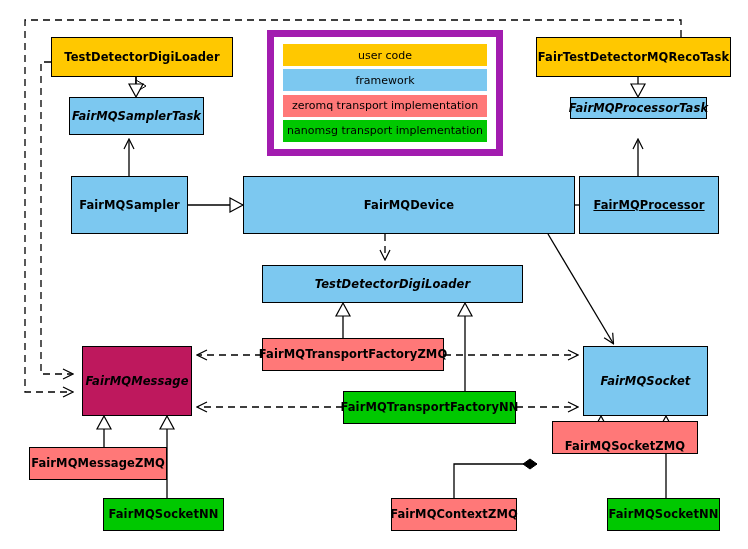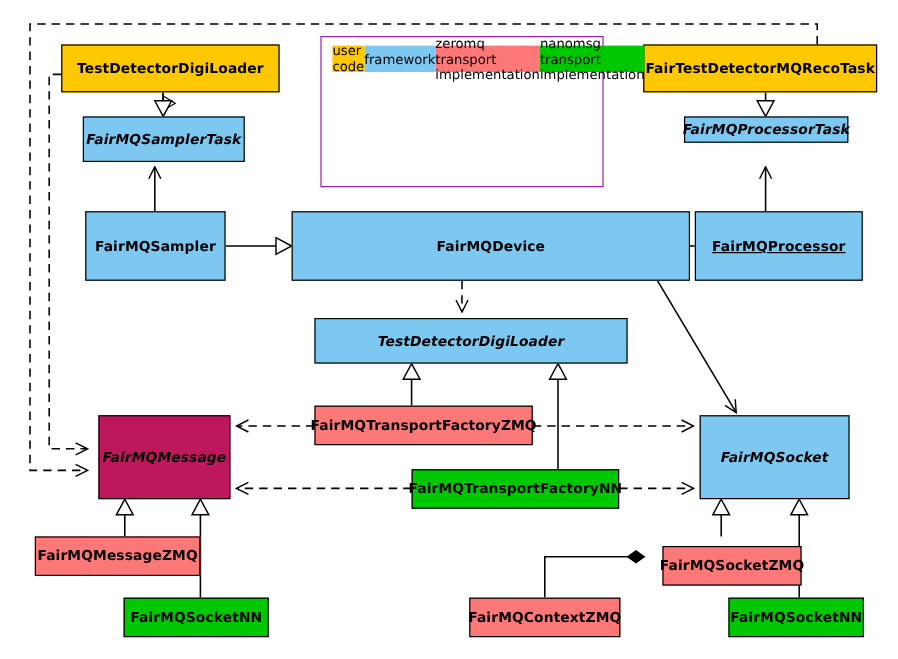--- a/index.html
+++ b/index.html
@@ -36,25 +36,25 @@
     color: #000000;
     line-height: 1.1;
     letter-spacing: 0.1px;
   }
   .node-box.abstract {
     font-style: italic;
   }
   .legend-panel {
     position: absolute;
     box-sizing: border-box;
-    border: 1px solid #a21caf;
+    border: 7px solid #a21caf;
     background: #ffffff;
     padding: 7px 9px;
     display: flex;
-    flex-direction: row;
+    flex-direction: column;
     justify-content: space-between;
   }
   .legend-row {
     box-sizing: border-box;
     height: 22px;
     display: flex;
     align-items: center;
     justify-content: center;
     font-size: 11px;
     font-weight: normal;
@@ -198,21 +198,21 @@
   </div>
 
   <div class="node-box" style="left:29px; top:447px; width:138px; height:33px; background:#FF7878;">
     <span>FairMQMessageZMQ</span>
   </div>
 
   <div class="node-box" style="left:103px; top:498px; width:121px; height:33px; background:#00C800;">
     <span>FairMQSocketNN</span>
   </div>
 
-  <div class="node-box" style="left:552px; top:455px; width:116px; height:33px; background:#FF7878;">
+  <div class="node-box" style="left:552px; top:421px; width:146px; height:33px; background:#FF7878;align-items:flex-end;">
     <span>FairMQSocketZMQ</span>
   </div>
 
   <div class="node-box" style="left:607px; top:498px; width:113px; height:33px; background:#00C800;">
     <span>FairMQSocketNN</span>
   </div>
 
   <div class="node-box" style="left:391px; top:498px; width:126px; height:33px; background:#FF7878;">
     <span>FairMQContextZMQ</span>
   </div>

